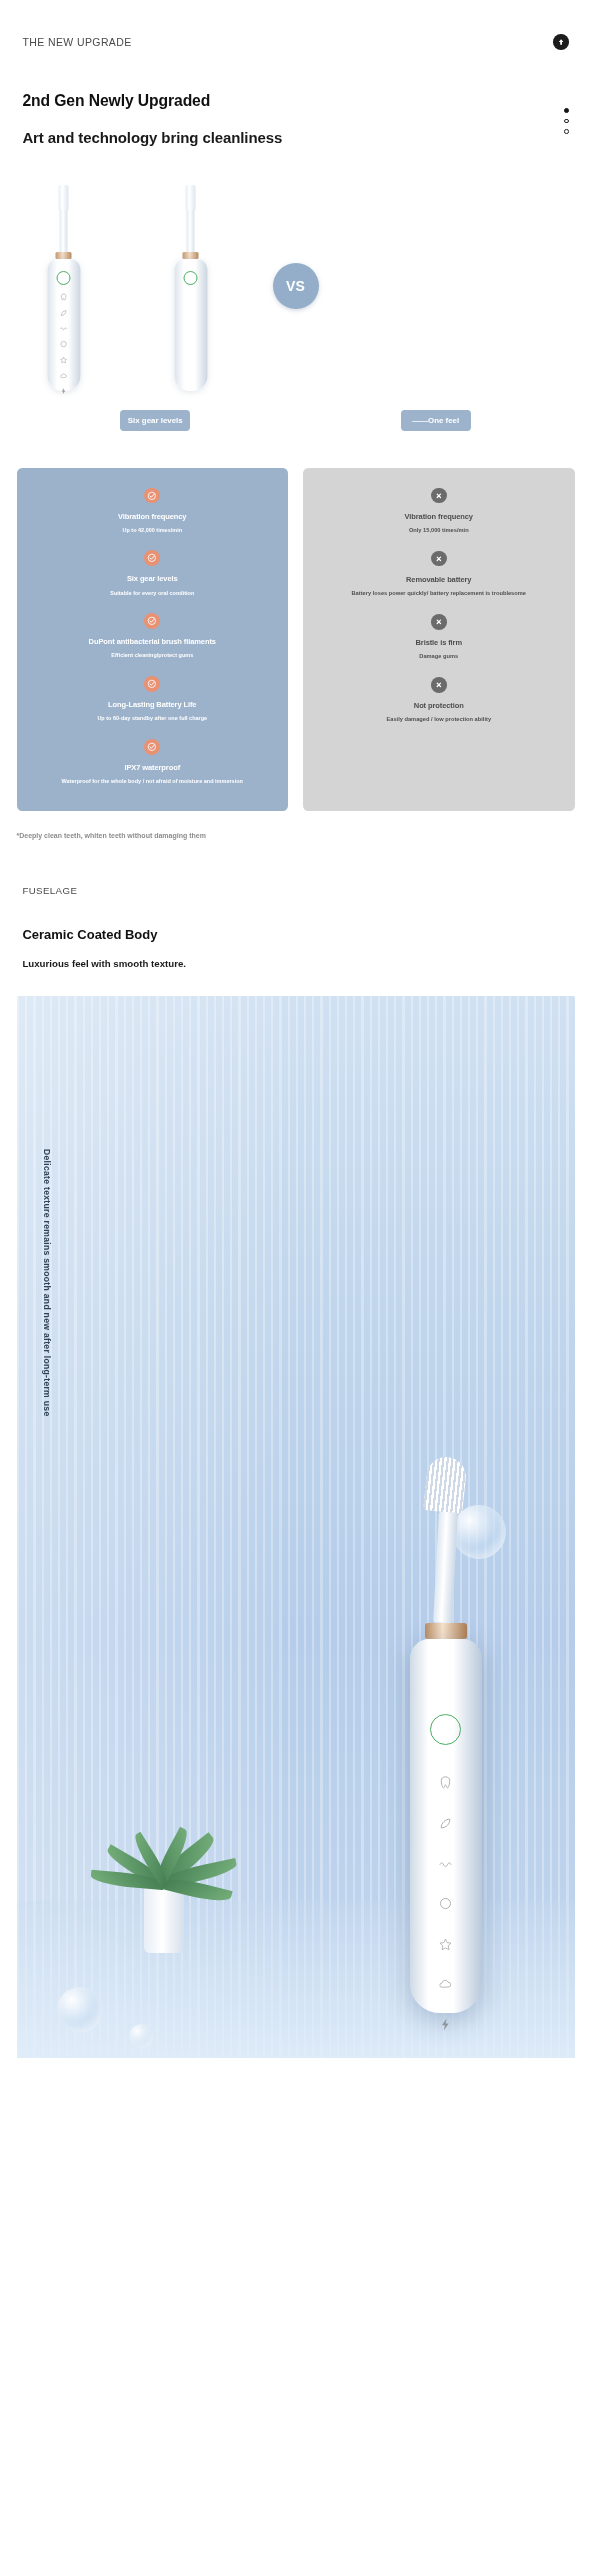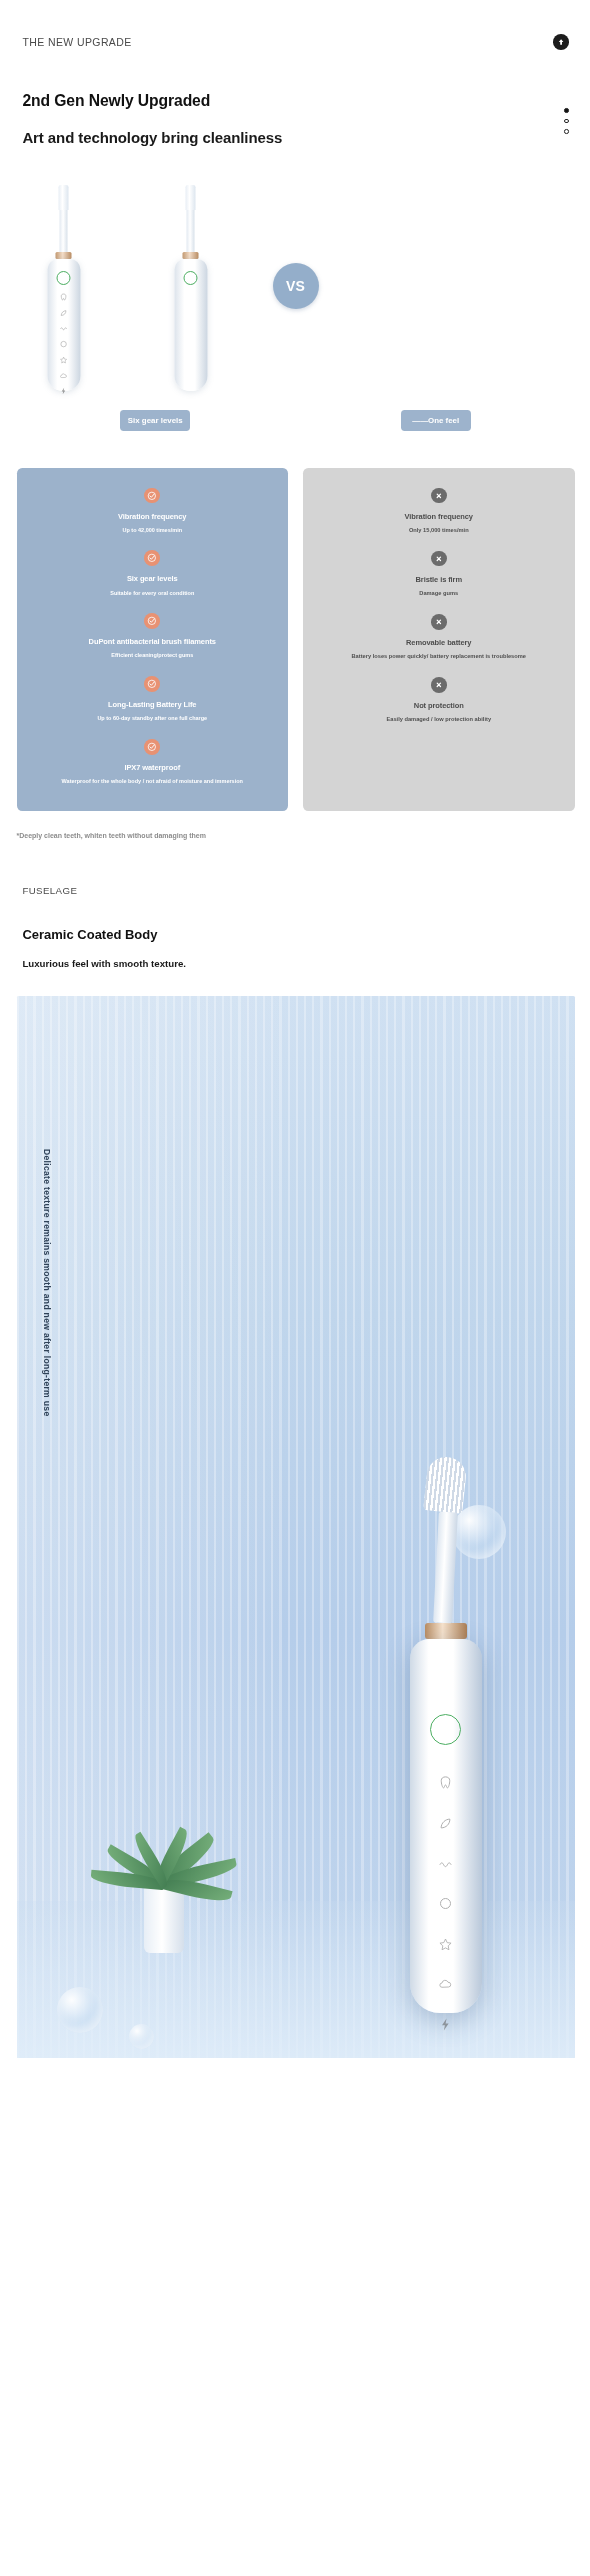--- a/index.html
+++ b/index.html
@@ -523,31 +523,31 @@
         </div>
       <div class="feat-title">Vibration frequency</div>
       <div class="feat-desc">Only 15,000 times/min</div>
     </div>
     <div class="feat">
       <div class="feat-icon">
           <svg width="9.7" height="9.7" viewBox="0 0 14 14">
             <path d="M4.6 4.6l4.8 4.8M9.4 4.6l-4.8 4.8" stroke="#fff" stroke-width="1.8" stroke-linecap="round"></path>
           </svg>
         </div>
+      <div class="feat-title">Removable battery</div>
+      <div class="feat-desc">Battery loses power quickly/ battery replacement is troublesome</div>
+    </div>
+    <div class="feat">
+      <div class="feat-icon">
+          <svg width="9.7" height="9.7" viewBox="0 0 14 14">
+            <path d="M4.6 4.6l4.8 4.8M9.4 4.6l-4.8 4.8" stroke="#fff" stroke-width="1.8" stroke-linecap="round"></path>
+          </svg>
+        </div>
       <div class="feat-title">Bristle is firm</div>
       <div class="feat-desc">Damage gums</div>
-    </div>
-    <div class="feat">
-      <div class="feat-icon">
-          <svg width="9.7" height="9.7" viewBox="0 0 14 14">
-            <path d="M4.6 4.6l4.8 4.8M9.4 4.6l-4.8 4.8" stroke="#fff" stroke-width="1.8" stroke-linecap="round"></path>
-          </svg>
-        </div>
-      <div class="feat-title">Removable battery</div>
-      <div class="feat-desc">Battery loses power quickly/ battery replacement is troublesome</div>
     </div>
     <div class="feat">
       <div class="feat-icon">
           <svg width="9.7" height="9.7" viewBox="0 0 14 14">
             <path d="M4.6 4.6l4.8 4.8M9.4 4.6l-4.8 4.8" stroke="#fff" stroke-width="1.8" stroke-linecap="round"></path>
           </svg>
         </div>
       <div class="feat-title">Not protection</div>
       <div class="feat-desc">Easily damaged / low protection ability</div>
     </div>

